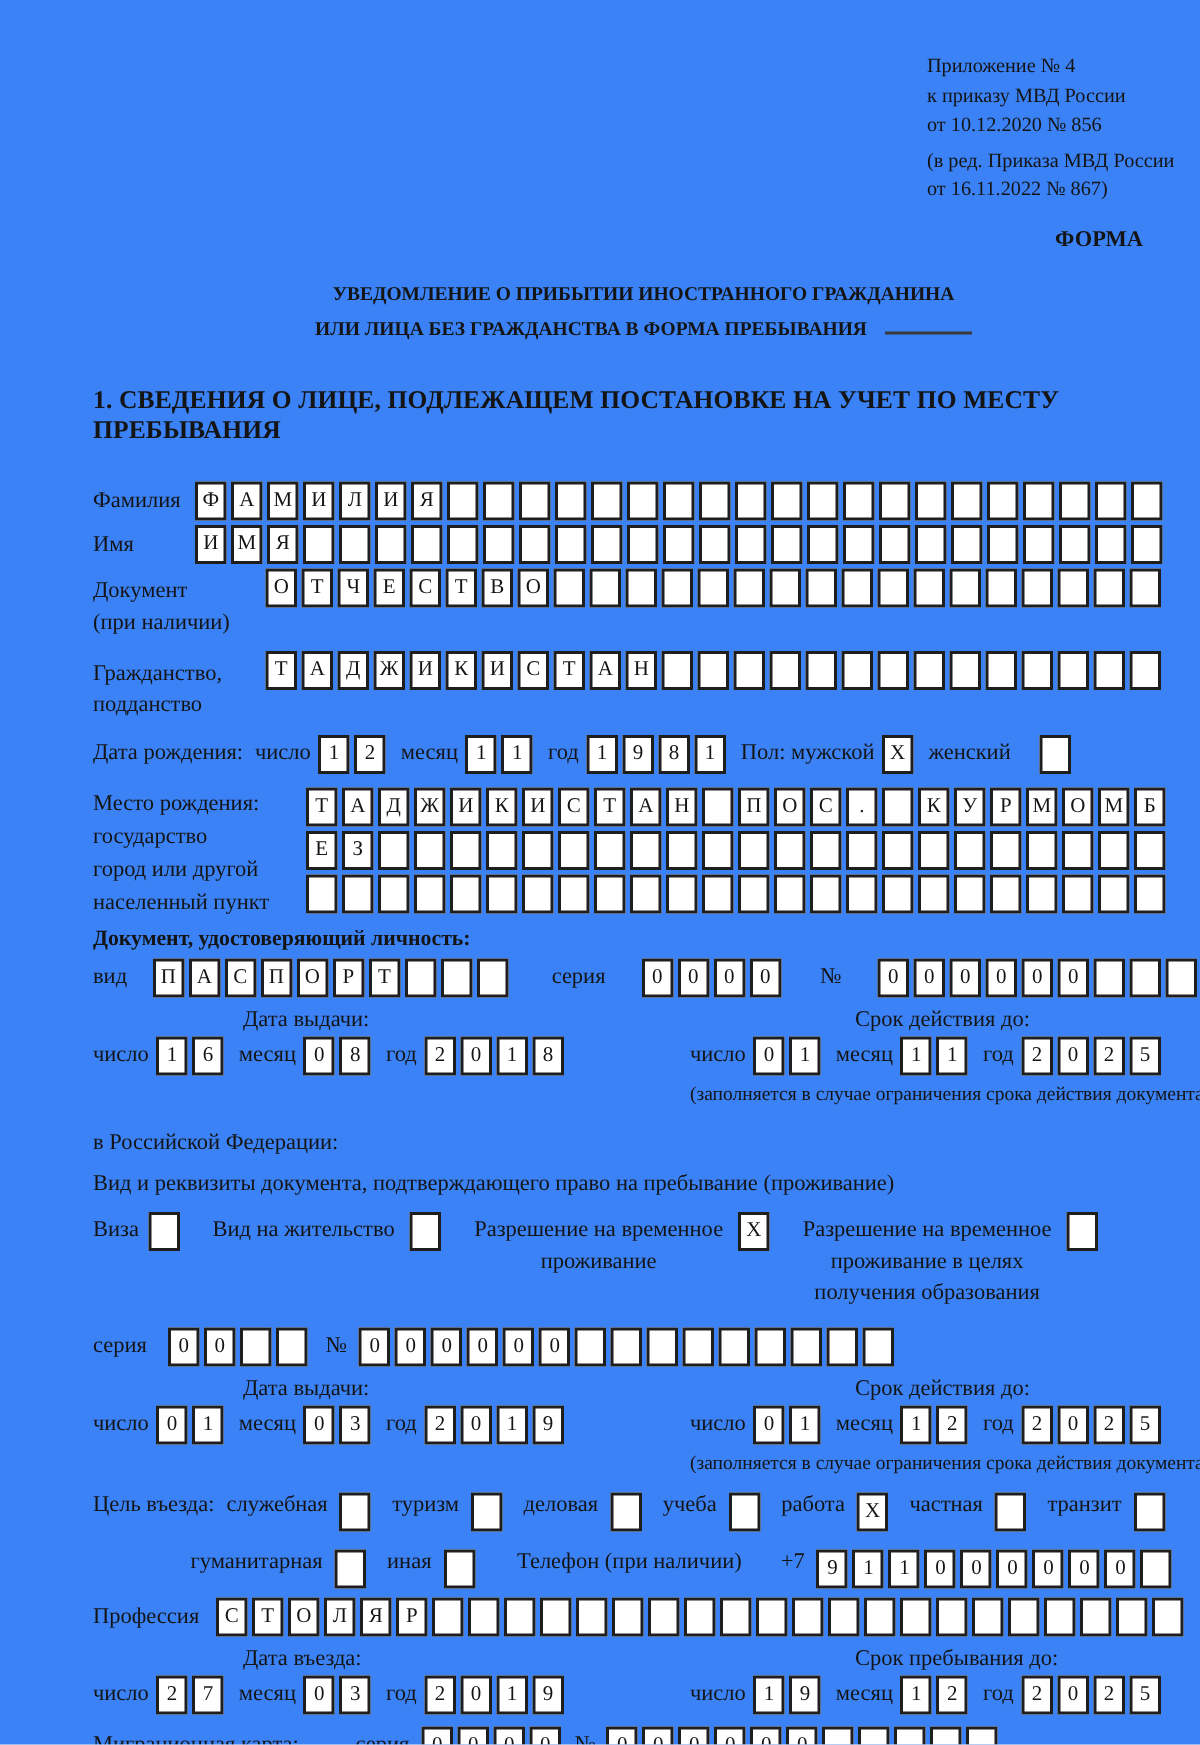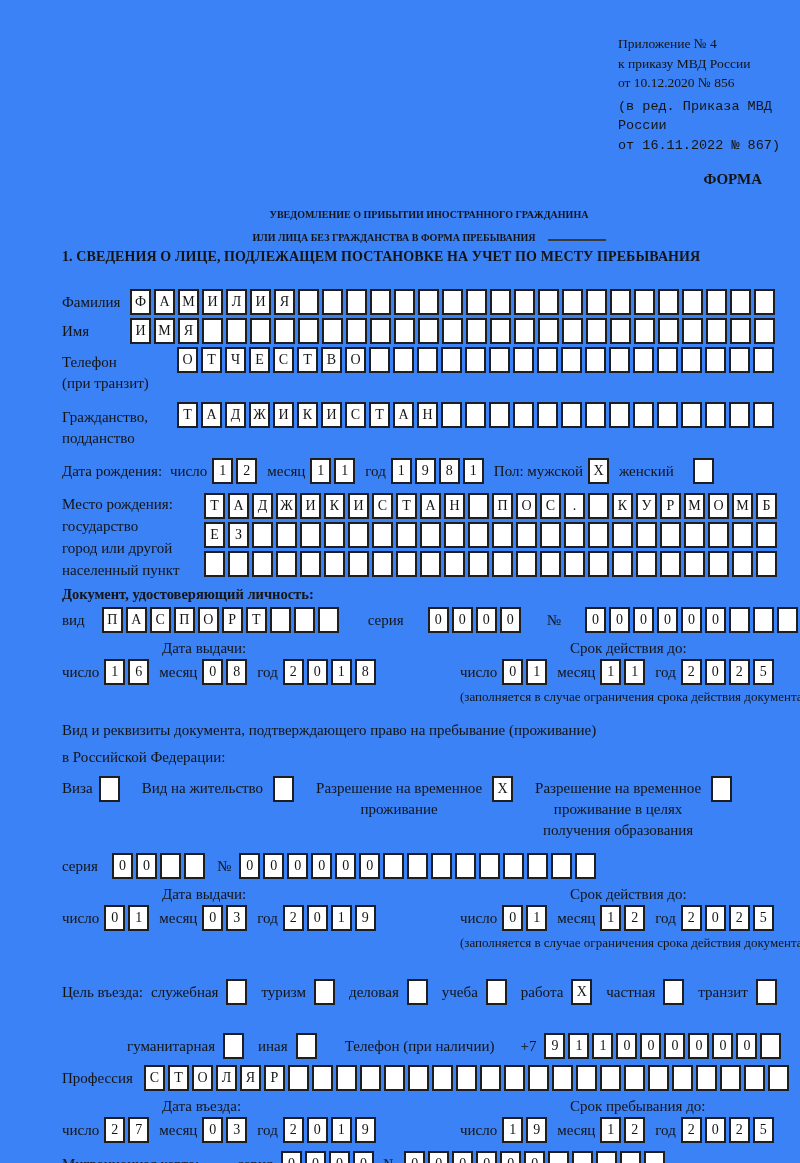--- a/index.html
+++ b/index.html
@@ -6,28 +6,28 @@
   .page {
     width:800px; height:1163px; box-sizing:border-box;
     margin:0 auto; background:#3b82f6;
     padding:34px 4px 0 62px;
     font-family:"Liberation Serif","DejaVu Serif",serif;
     color:#141414; font-size:15px; overflow:hidden; position:relative;
   }
 
   
   .ref-block { margin-left:556px; font-size:13.5px; line-height:19.5px; }
-  .ref-block .ed { margin-top:4px;font-family:Liberation Mono, monospace; }
+  .ref-block .ed { margin-top:4px; }
   .forma { font-weight:bold; font-size:15px; text-align:right; margin:16px 34px 0 0; }
 
   
-  .title { text-align:center; font-weight:bold; font-size:10px; line-height:23px; margin-top:15px; }
+  .title { text-align:center; font-weight:bold; font-size:13px; line-height:23px; margin-top:15px; }
   .title-underline { display:inline-block; width:58px; border-bottom:2.5px solid #3a3a3a; margin-left:12px; vertical-align:baseline; }
 
-  .section-heading { font-weight:bold; font-size:14px; letter-spacing:0.1px; }
+  .section-heading { font-weight:bold; font-size:17px; margin-top:27px; letter-spacing:0.1px; }
 
   
   .cells { display:inline-flex; gap:3px; flex:0 0 auto; }
   .cell {
     box-sizing:border-box; flex:0 0 auto;
     width:21px; height:26px; border:2px solid #1e1e1e;
     display:flex; align-items:center; justify-content:center;
     font-size:14px; background:#fff;
   }
 
@@ -58,21 +58,21 @@
 
   .intro { margin-top:12px; line-height:27px; }
 
   .options-row { display:flex; align-items:flex-start; margin-top:5px; }
   .option { display:flex; align-items:flex-start; }
   .option .cells { margin-left:10px; }
   .option-label { line-height:21px; padding-top:2px; }
   .option-label.center { text-align:center; }
   .sp14 { margin-left:14px; } .sp22 { margin-left:22px; }
 
-  .purpose-row { display:flex; align-items:center; margin-top:28px;font-family:Liberation Serif, serif; }
+  .purpose-row { display:flex; margin-top:12px;font-family:Liberation Serif, serif; }
   .purpose-row .plabel { margin:0 8px 0 14px; flex:0 0 auto; }
   .purpose-row .plabel.first { margin-left:0; }
 
   .rep-block { display:flex; margin-top:7px; }
   .rep-labels { width:88px; line-height:22px; flex:0 0 auto; }
   .rep-cells { display:flex; flex-direction:column; gap:4px; }
 </style>
 </head>
 <body>
 
@@ -159,22 +159,22 @@
         <span class="cell"></span>
         <span class="cell"></span>
         <span class="cell"></span>
         <span class="cell"></span>
         <span class="cell"></span>
       </span>
   </div>
 
   <div class="row">
     <span class="flabel w115 two-line">
-      <span>Телефон</span><br>
-      <span>(при транзит)</span>
+      <span>Документ</span><br>
+      <span>(при наличии)</span>
     </span>
     <span class="cells">
         <span class="cell">О</span>
         <span class="cell">Т</span>
         <span class="cell">Ч</span>
         <span class="cell">Е</span>
         <span class="cell">С</span>
         <span class="cell">Т</span>
         <span class="cell">В</span>
         <span class="cell">О</span>
@@ -431,22 +431,22 @@
             <span class="cell">0</span>
             <span class="cell">2</span>
             <span class="cell">5</span>
           </span>
       </div>
       <div class="note">(заполняется в случае ограничения срока действия документа)</div>
     </div>
   </div>
 
   <div class="intro">
+    <div>в Российской Федерации:</div>
     <div>Вид и реквизиты документа, подтверждающего право на пребывание (проживание)</div>
-    <div>в Российской Федерации:</div>
   </div>
 
   <div class="options-row">
     <div class="option">
       <span class="option-label">Виза</span>
       <span class="cells" style="margin-left:6px;">
           <span class="cell"></span>
         </span>
     </div>
     <div class="option sp22">

